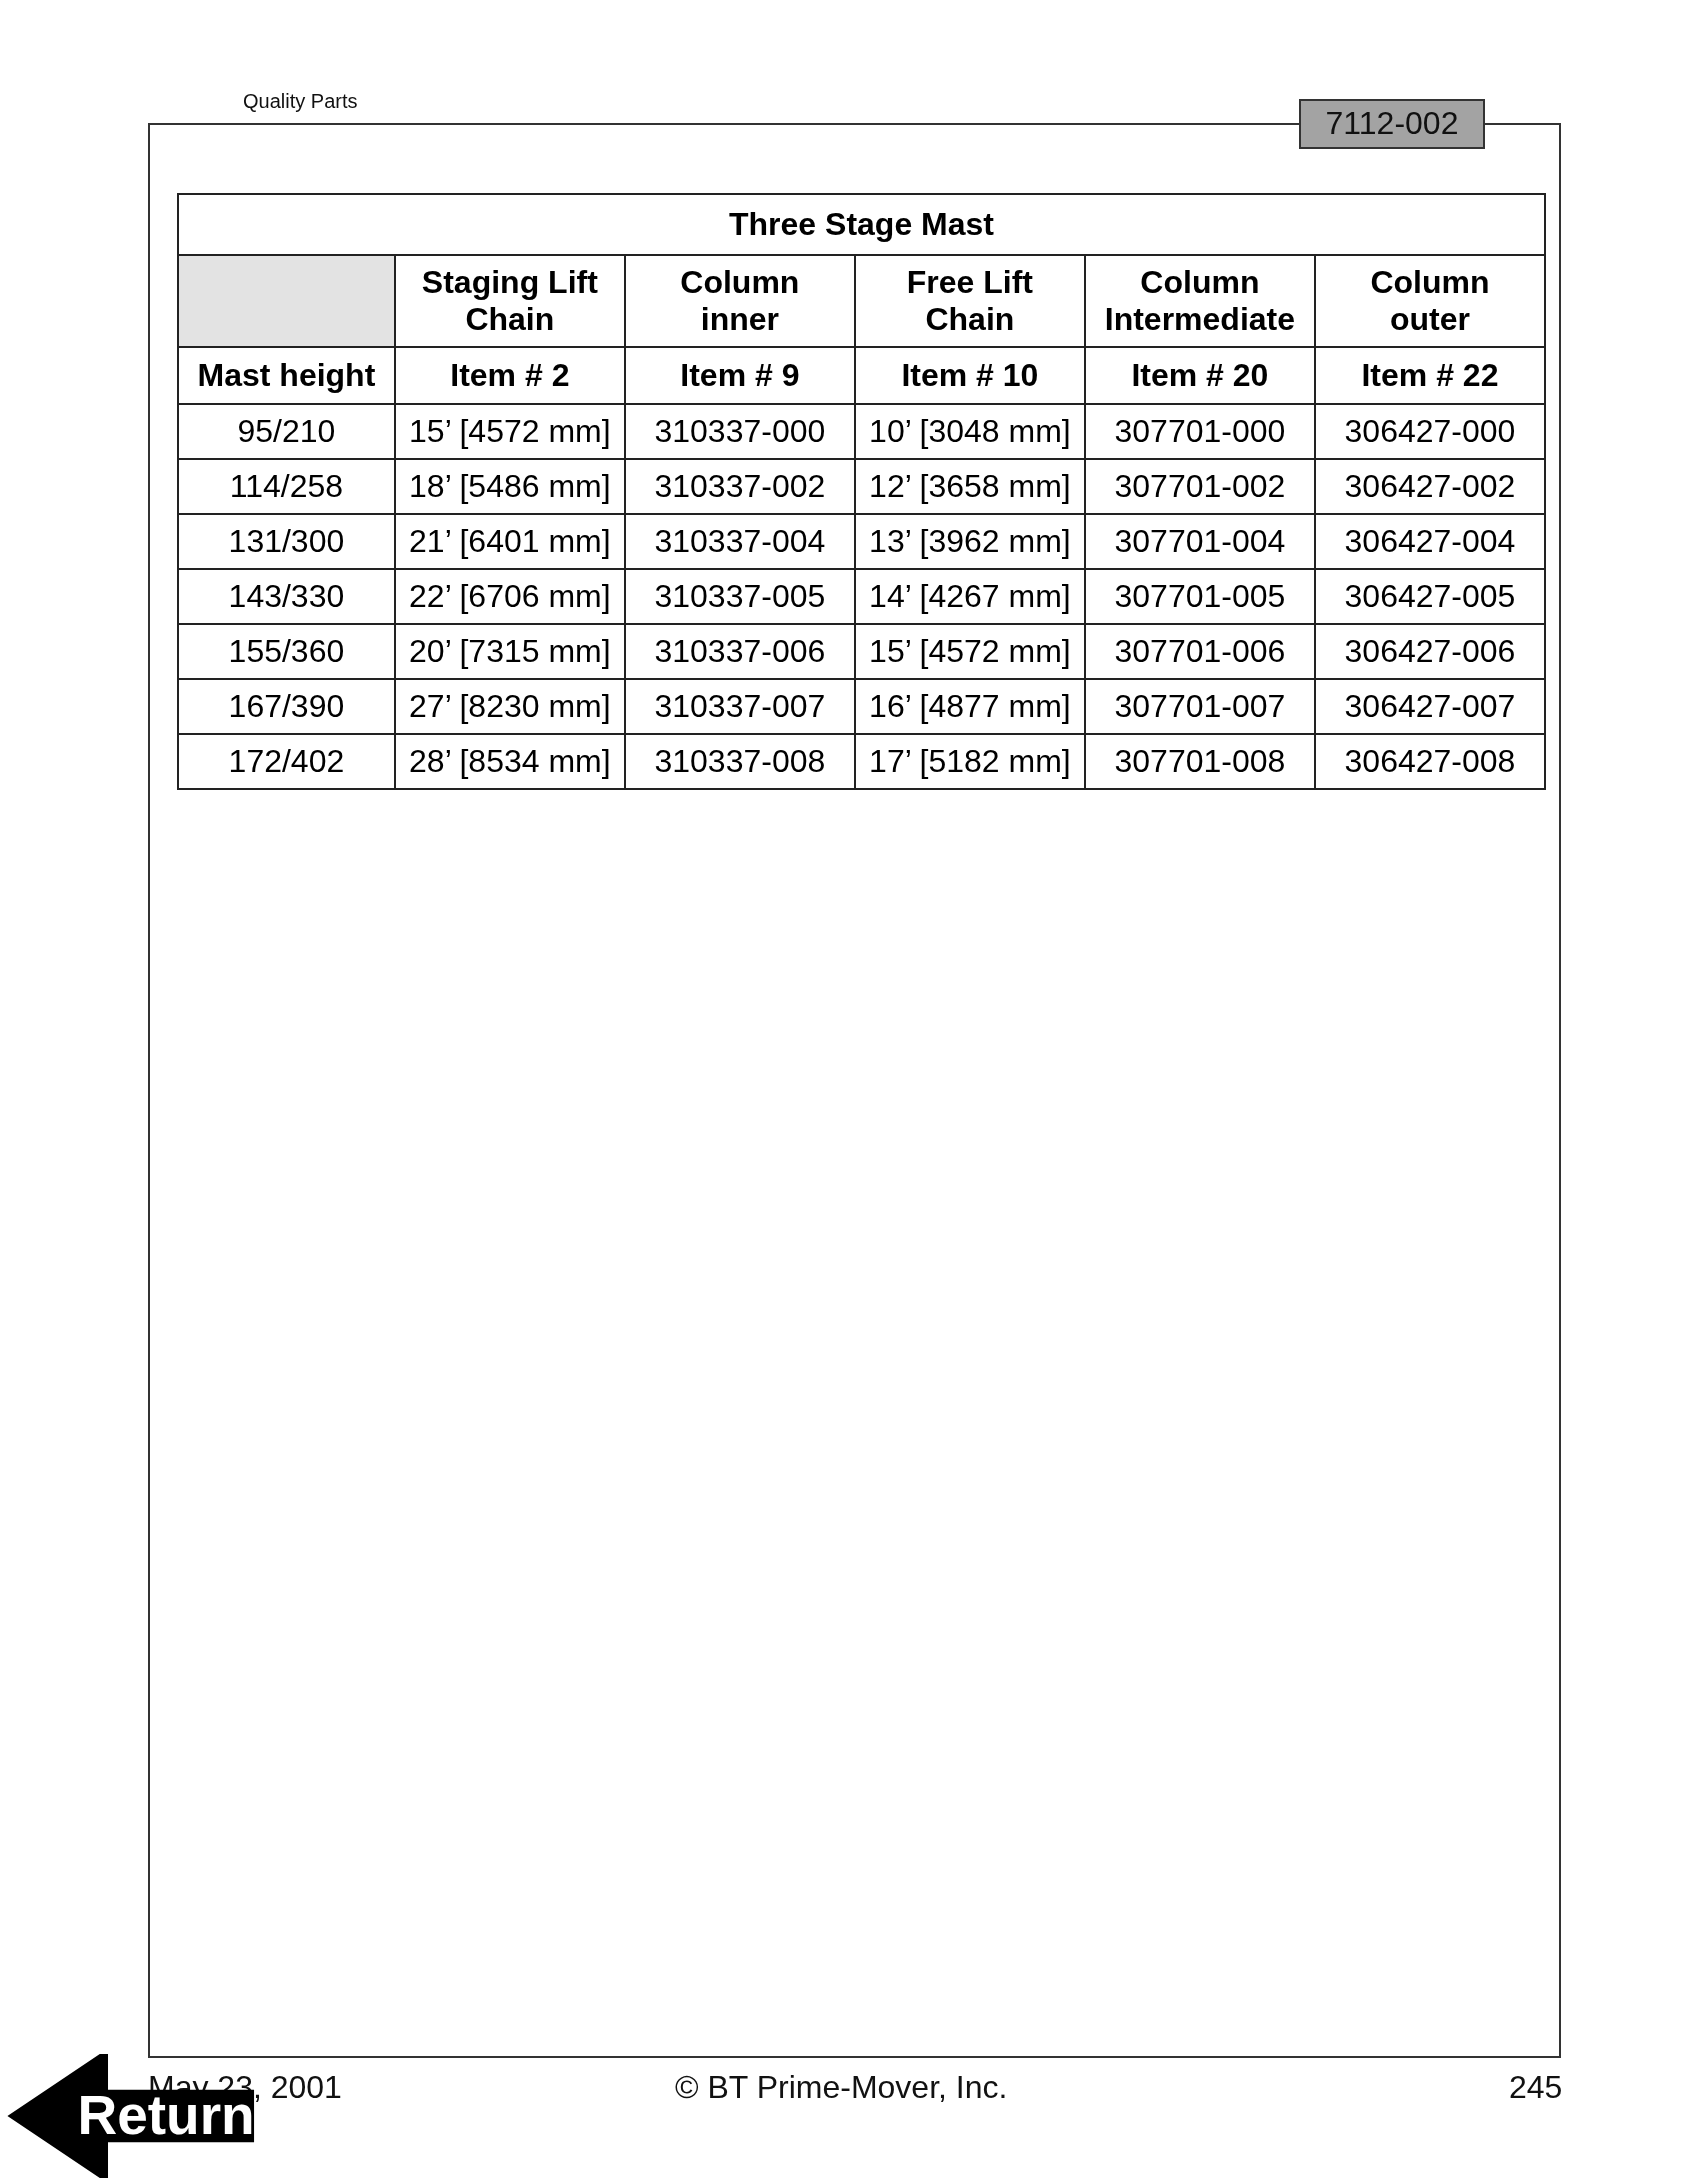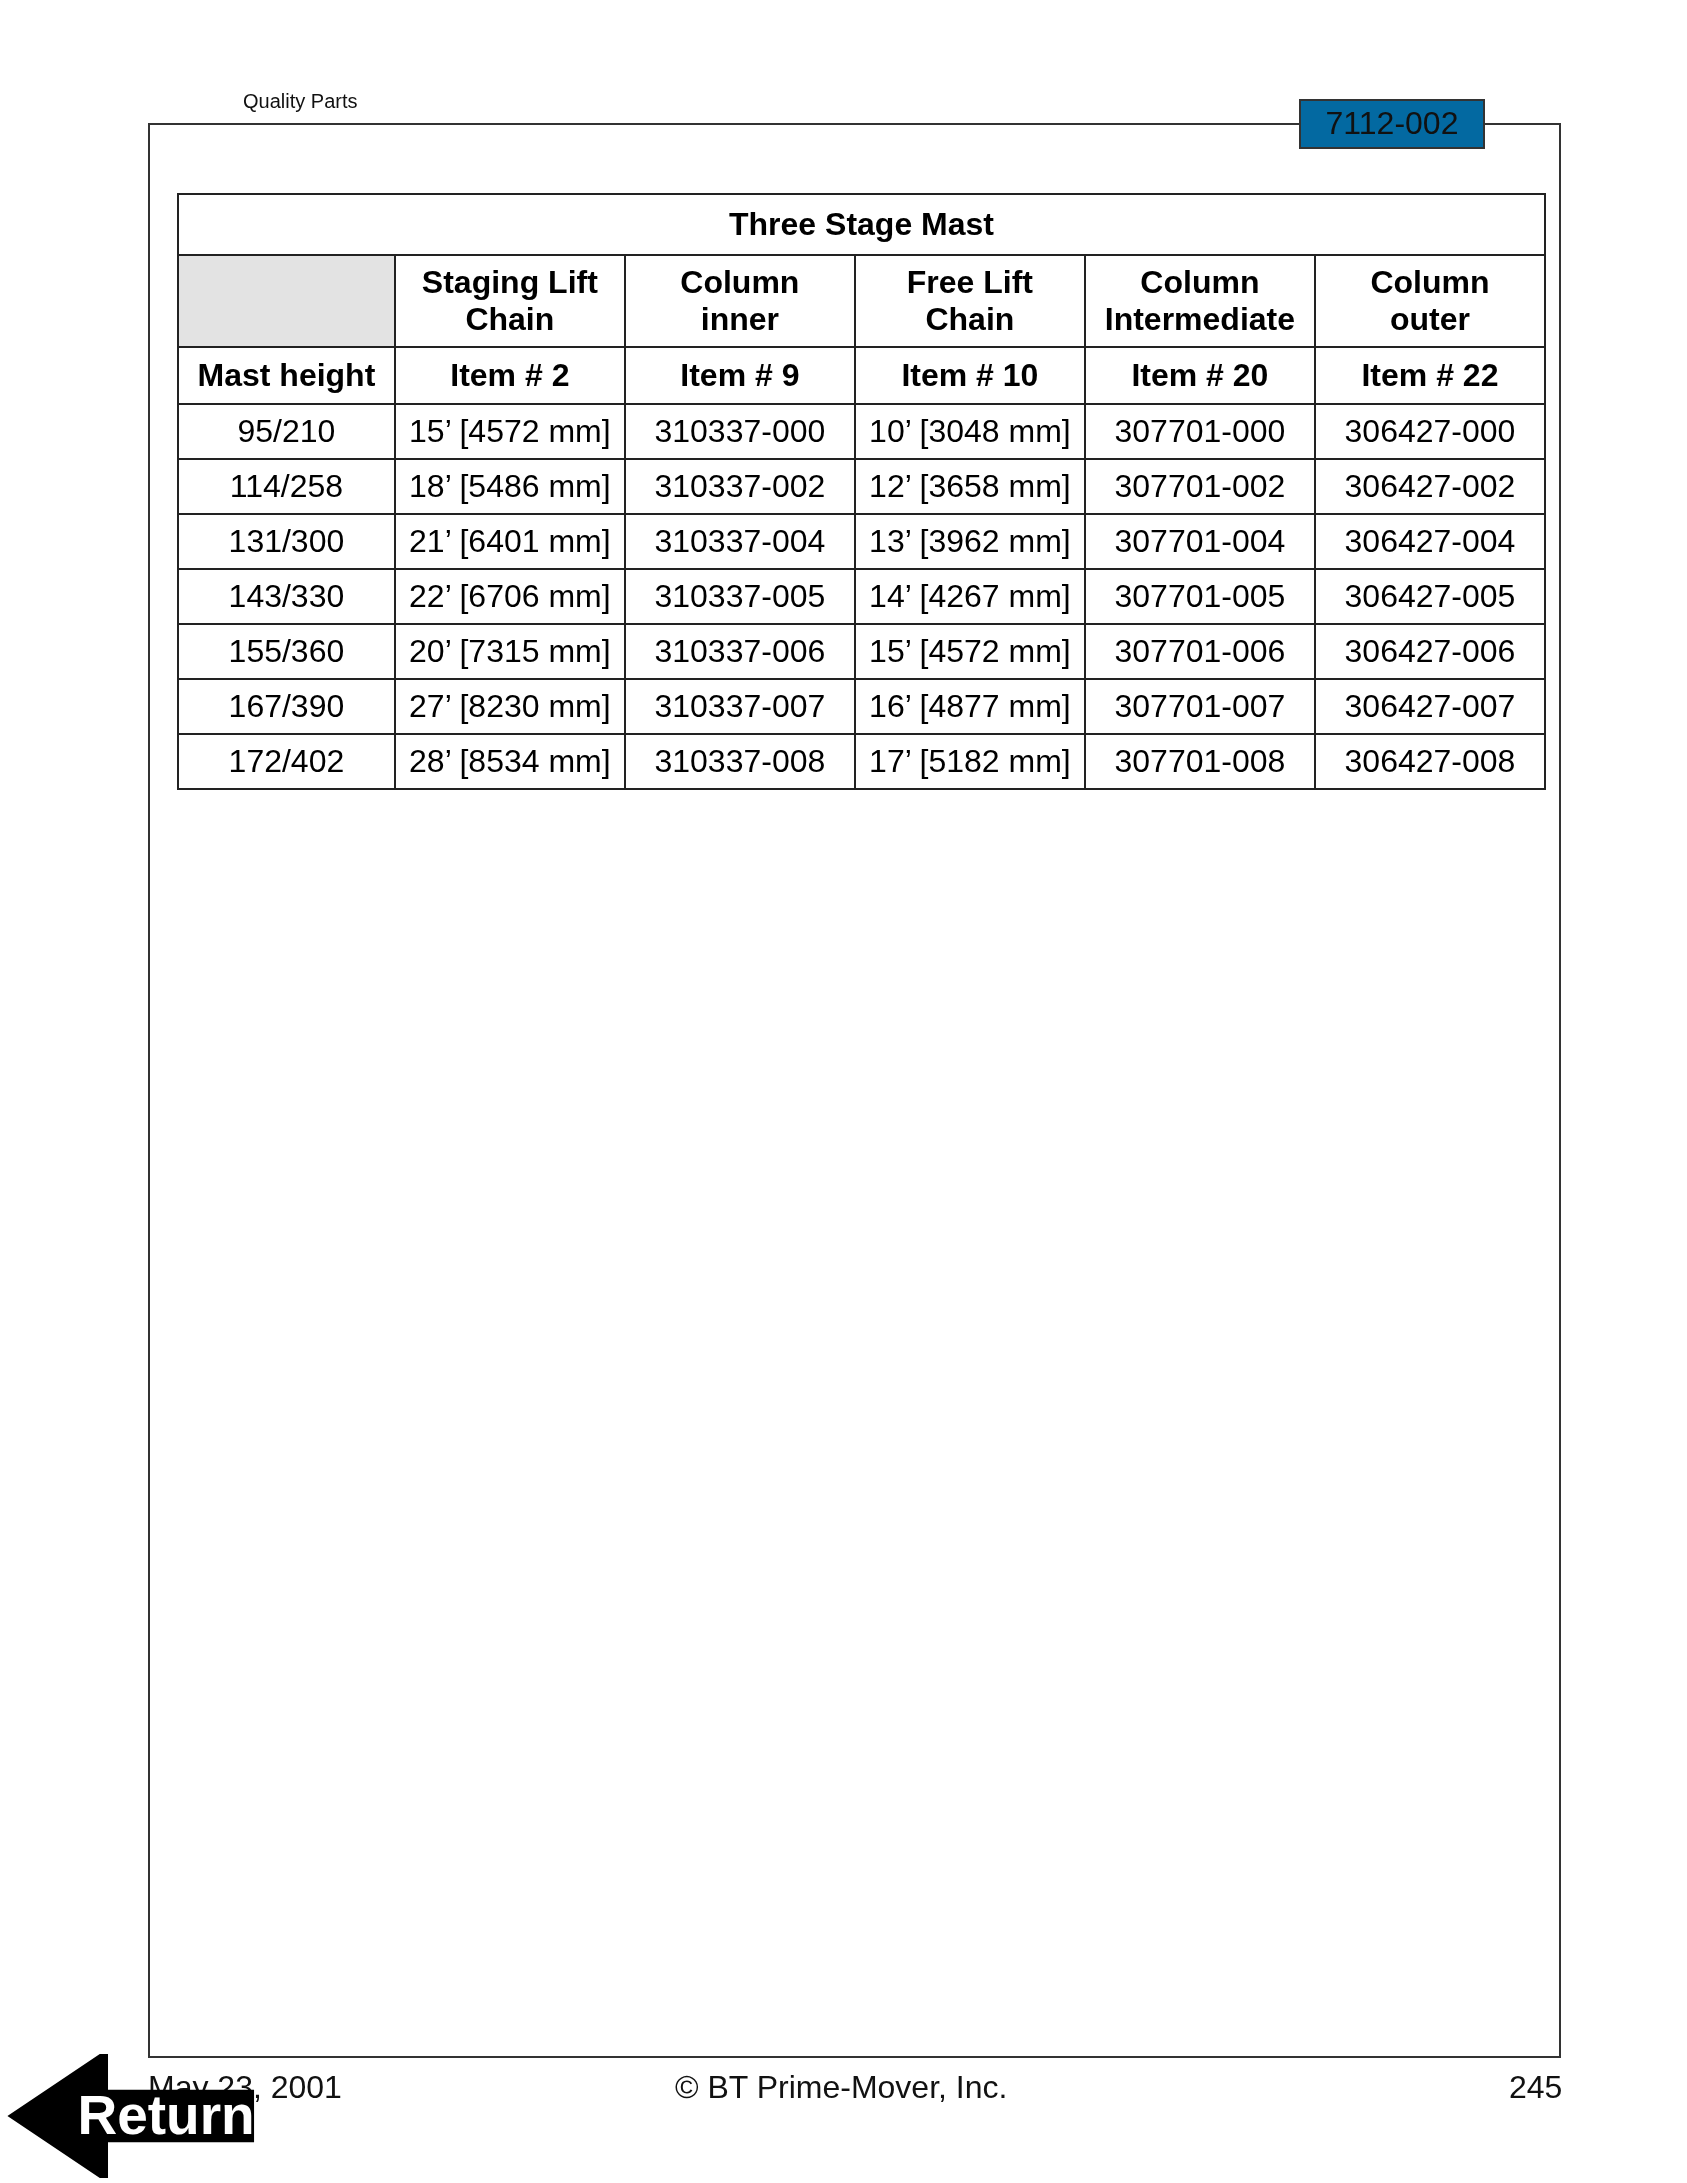--- a/index.html
+++ b/index.html
@@ -12,21 +12,21 @@
     font-size: 20px; line-height: 41px; color: #111;
   }
   .frame {
     position: absolute; left: 148px; top: 123px;
     width: 1413px; height: 1935px;
     border: 2.1px solid #333; box-sizing: border-box;
   }
   .doc-number {
     position: absolute; left: 1299px; top: 99px;
     width: 186px; height: 50px; box-sizing: border-box;
-    border: 2.1px solid #333; background: #0369a1;
+    border: 2.1px solid #333; background: #a3a3a3;
     font-size: 32px; line-height: 45px; text-align: center; color: #111;
   }
   table.mast {
     position: absolute; left: 177px; top: 193px;
     width: 1369px; border-collapse: collapse;
     table-layout: fixed;
     padding-left: 33px;
   }
   table.mast td, table.mast th {
     border: 2.1px solid #222;

